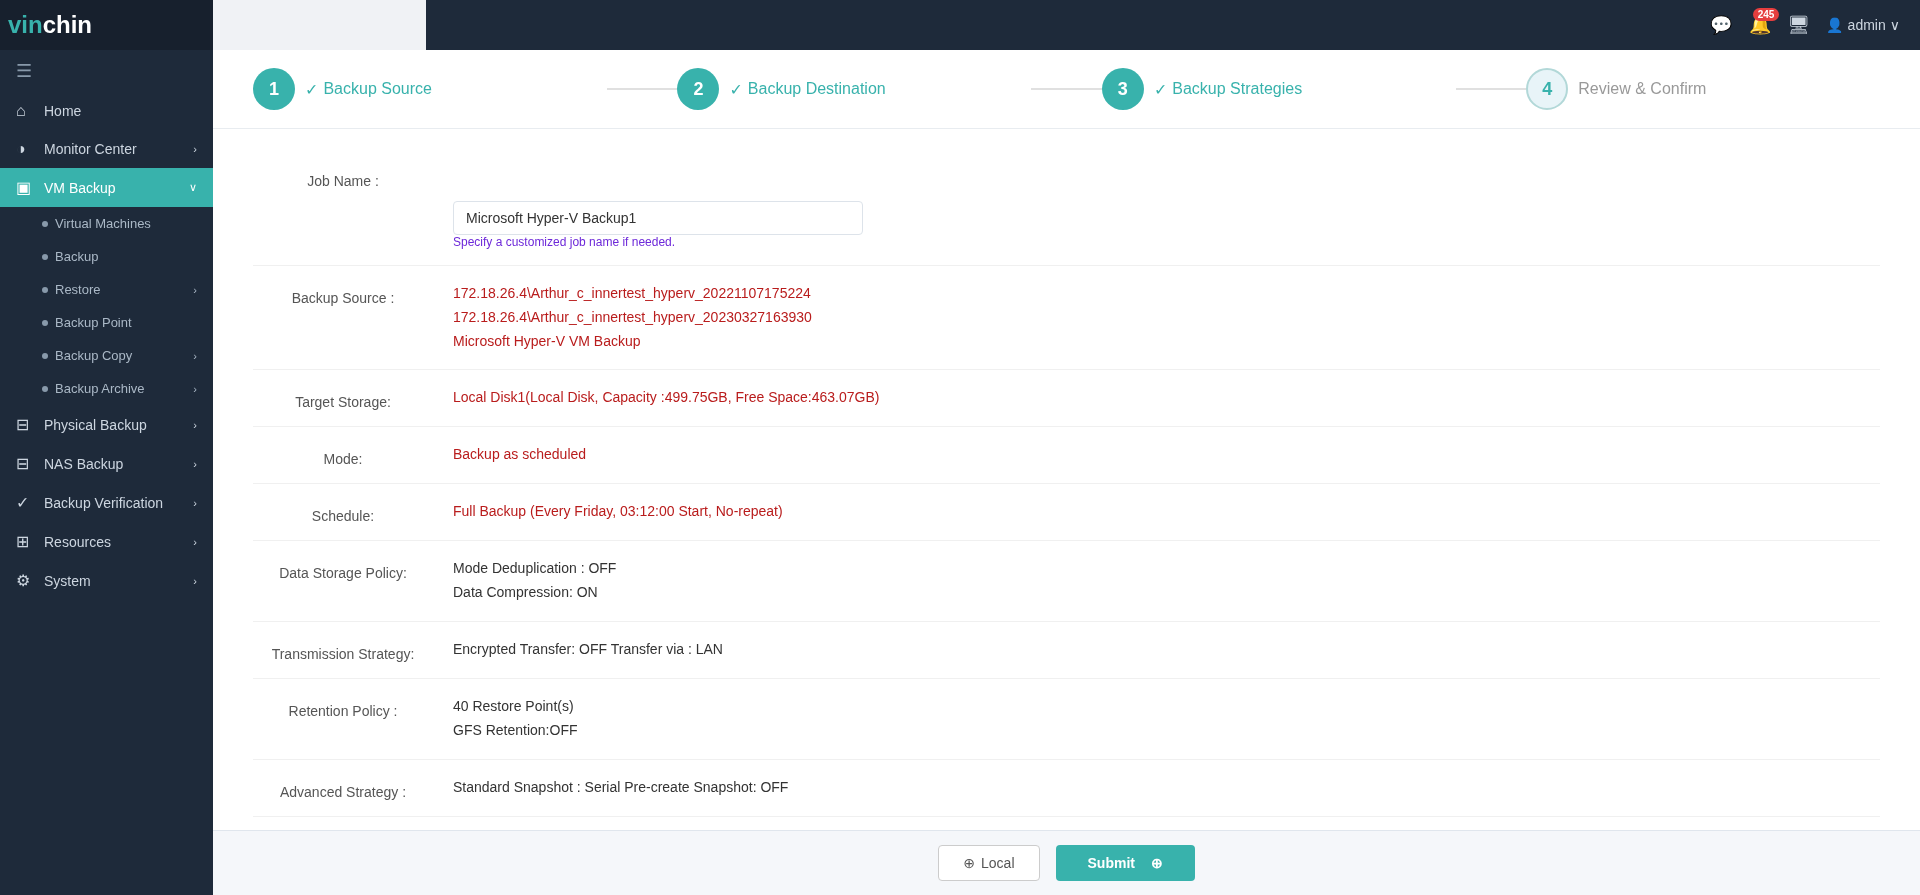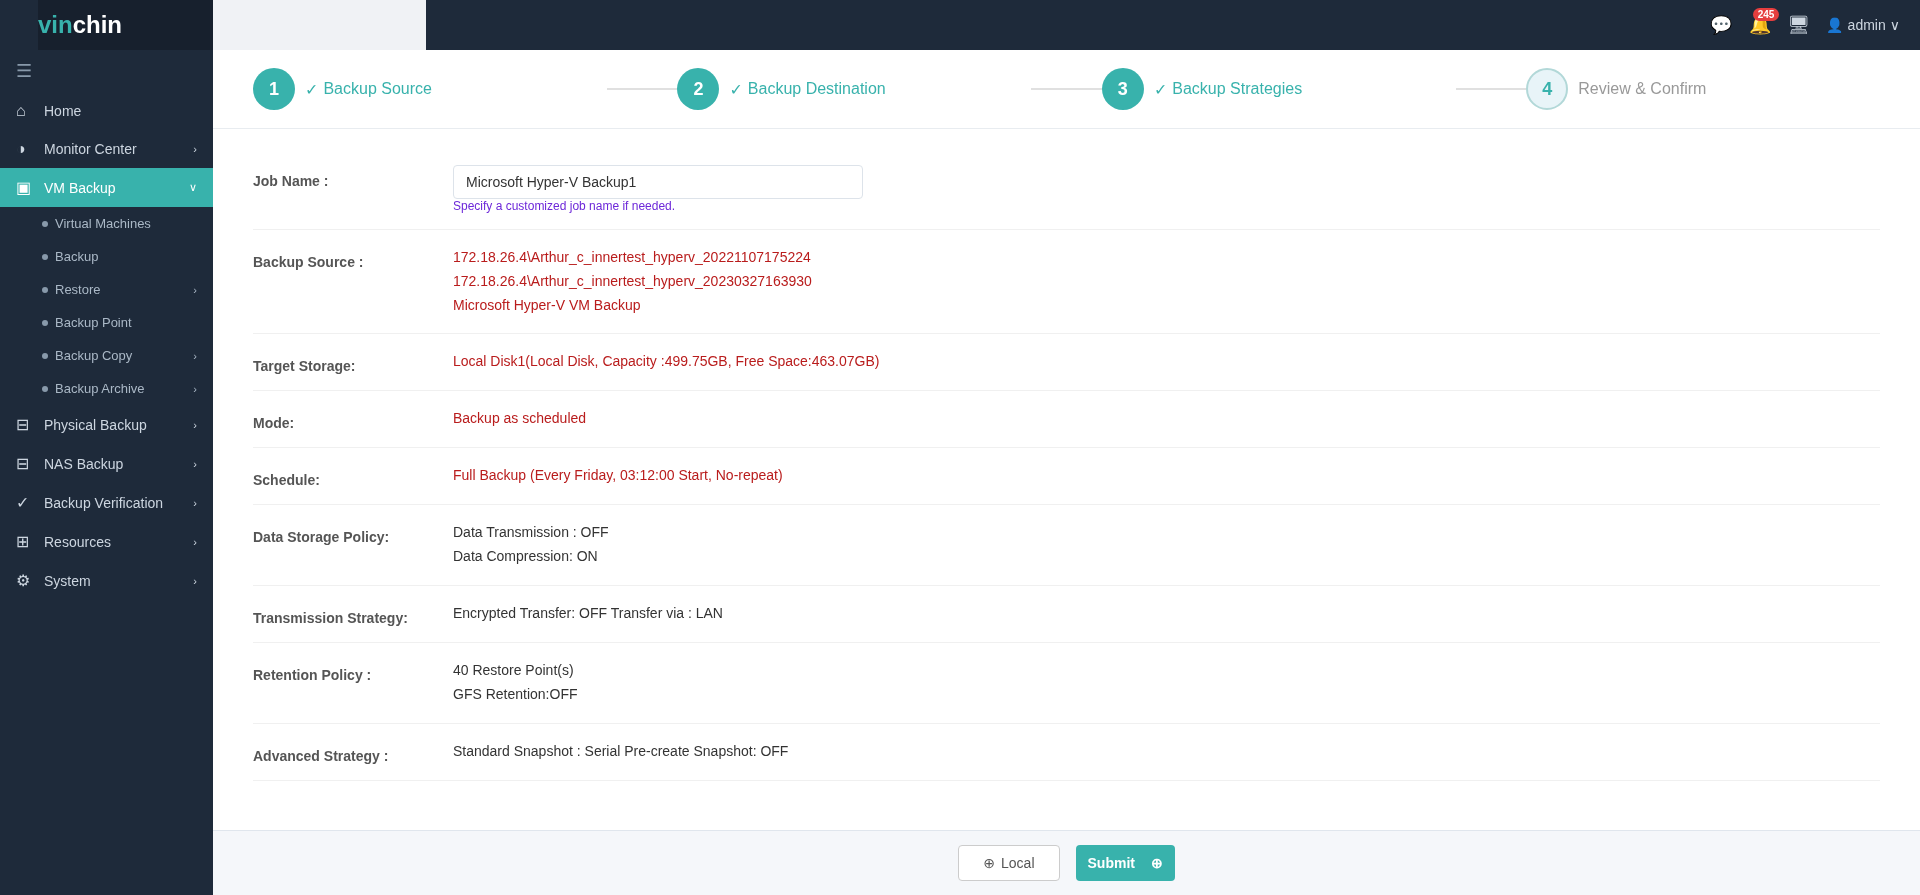--- a/index.html
+++ b/index.html
@@ -10,25 +10,24 @@
       width: 213px;
       min-width: 213px;
       background: #1e2a3a;
       color: #cdd6e0;
       display: flex;
       flex-direction: column;
       height: 100%;
     }
     .sidebar-logo {
       background: #17202d;
-      padding: 12px 0;
+      padding: 12px 8px;
       display: flex;
       align-items: center;
       height: 50px;
-      margin-left: 38px;
     }
     .logo-text {
       font-size: 24px;
       font-weight: 700;
       color: white;
     }
     .logo-text span.vin { color: #38b2ac; }
     .logo-text span.chin { color: white; }
     .sidebar-toggle {
       padding: 10px 16px;
@@ -159,43 +158,43 @@
     
     .form-row {
       display: flex;
       align-items: flex-start;
       padding: 16px 0;
       border-bottom: 1px solid #f0f0f0;
     }
     .form-label {
       width: 200px;
       min-width: 200px;
-      text-align: left;
+      text-align: center;
       padding-right: 20px;
       color: #555;
       font-size: 14px;
       padding-top: 8px;
-      font-weight: bold;
     }
     .form-value {
       flex: 1;
       color: #b91c1c;
       font-size: 14px;
       line-height: 1.7;
     }
     .form-value.dark { color: #333; }
 
     .job-name-input {
       width: 410px;
       padding: 8px 12px;
       border: 1px solid #dde3ea;
       border-radius: 4px;
       font-size: 14px;
       color: #333;
       outline: none;
+      margin-top: 36px;
     }
     .job-name-hint {
       font-size: 12px;
       color: #6d28d9;
     }
 
     
     .footer {
       background: #f5f7fa;
       border-top: 1px solid #e0e6ed;
@@ -210,21 +209,21 @@
       background: white;
       border-radius: 4px;
       cursor: pointer;
       font-size: 14px;
       color: #555;
       display: flex;
       align-items: center;
       gap: 6px;
     }
     .btn-submit {
-      padding: 9px 12px;
+      padding: 9px 32px;
       background: #38b2ac;
       color: white;
       border: none;
       border-radius: 4px;
       cursor: pointer;
       font-size: 14px;
       font-weight: 600;
       display: flex;
       align-items: center;
       gap: 16px;
@@ -422,21 +421,21 @@
         <div class="form-row">
           <div class="form-label">Schedule:</div>
           <div class="form-value">
             <div>Full Backup (Every Friday, 03:12:00 Start, No-repeat)</div>
           </div>
         </div>
 
         <div class="form-row">
           <div class="form-label">Data Storage Policy:</div>
           <div class="form-value dark">
-            <div>Data Transmission : OFF</div>
+            <div>Mode Deduplication : OFF</div>
             <div>Data Compression: ON</div>
           </div>
         </div>
 
         <div class="form-row">
           <div class="form-label">Transmission Strategy:</div>
           <div class="form-value dark">Encrypted Transfer: OFF  Transfer via : LAN</div>
         </div>
 
         <div class="form-row">

